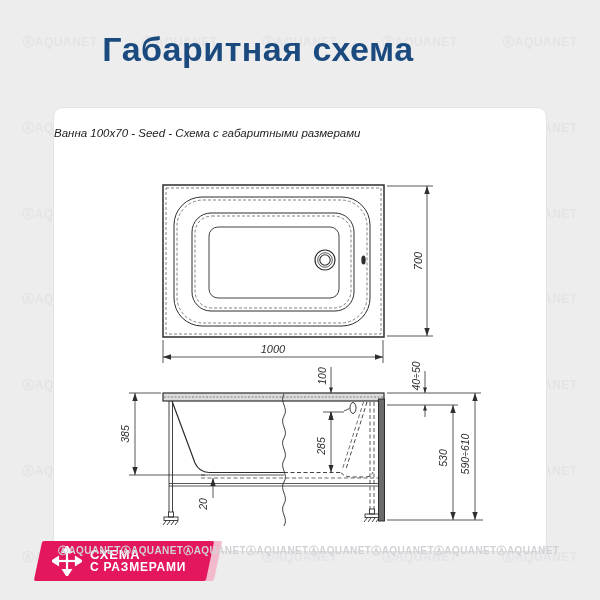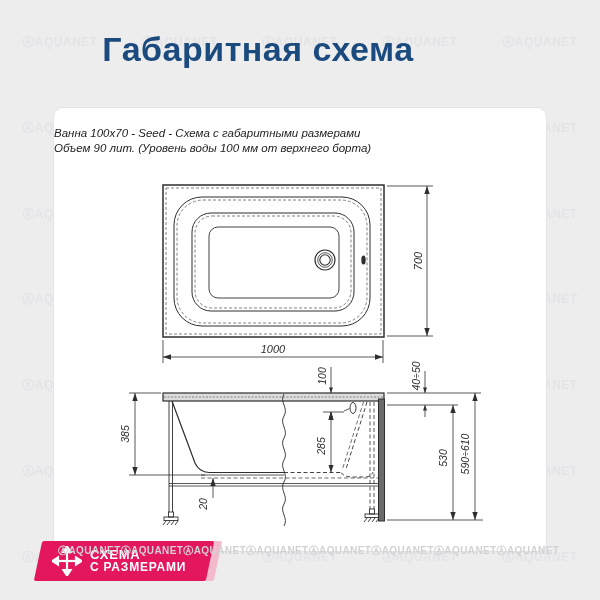--- a/index.html
+++ b/index.html
@@ -115,21 +115,20 @@
       <span class="wm">ⒶAQUANET</span>
       <span class="wm">ⒶAQUANET</span>
     </div>
   </div>
 
 <div class="page-title" style="color: rgb(27, 74, 126);">Габаритная схема</div>
 
 <div class="panel">
   <div class="subtitle">
     <div>Ванна 100x70 - Seed - Схема с габаритными размерами</div>
-    <div>Объем 90 лит. (Уровень воды 100 мм от верхнего борта)</div>
   </div>
 
   <svg class="drawing" width="494" height="445" viewBox="0 0 494 445">
     <defs>
       <marker id="ae" markerWidth="9" markerHeight="7" refX="8" refY="3.5" orient="auto" markerUnits="userSpaceOnUse">
         <path d="M0,0.8 L8,3.5 L0,6.2 z" fill="#2e2e2e"></path>
       </marker>
       <marker id="as" markerWidth="9" markerHeight="7" refX="8" refY="3.5" orient="auto-start-reverse" markerUnits="userSpaceOnUse">
         <path d="M0,0.8 L8,3.5 L0,6.2 z" fill="#2e2e2e"></path>
       </marker>

